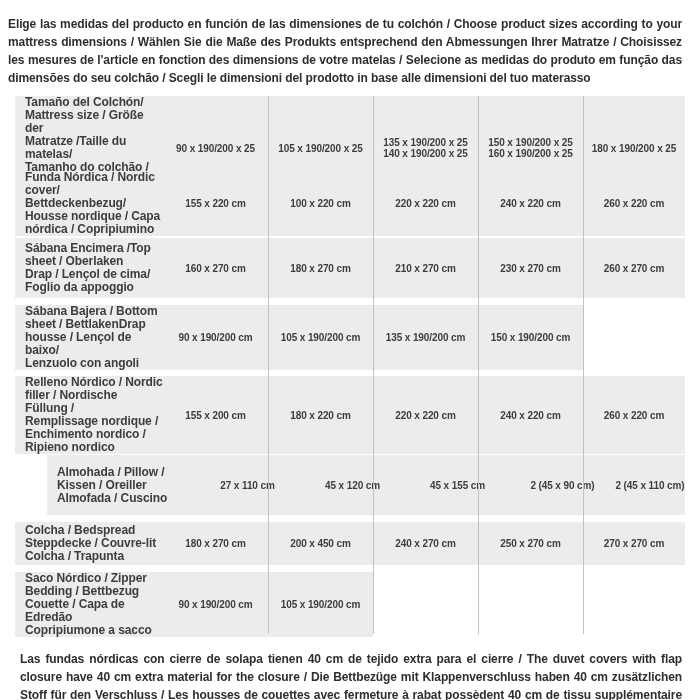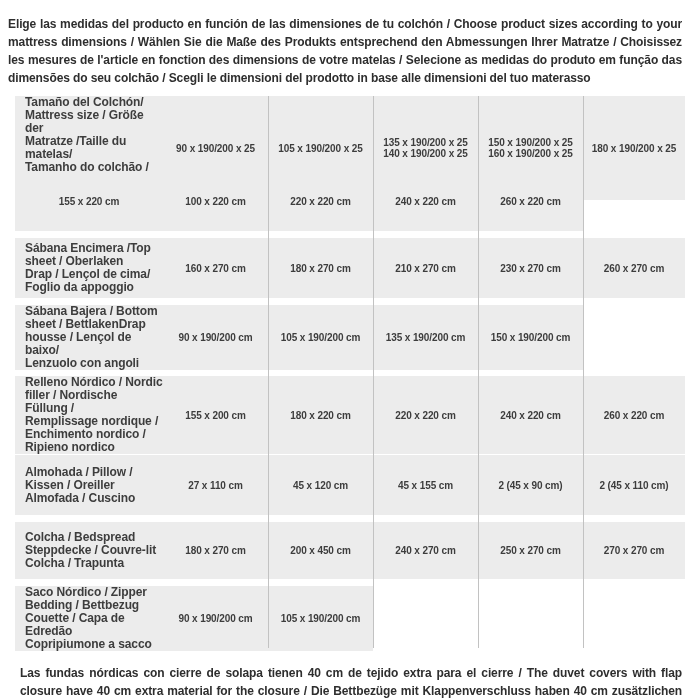--- a/index.html
+++ b/index.html
@@ -52,22 +52,22 @@
     font-size: 12px;
     line-height: 13px;
     padding-left: 10px;
   }
   .cell.blank { background: #ffffff; }
   .r1 { height: 68px; }
   .r2 { height: 60px; }
   .r3 { height: 60px; }
   .r4 { height: 64px; }
   .r5 { height: 72px; }
-  .r6 { height: 60px; }
-  .r7 { height: 57px; }
+  .r6 { height: 60px; margin-left: 32px; }
+  .r7 { height: 43px; }
   .r8 { height: 62px; }
   .vline {
     position: absolute;
     top: 0; bottom: 0;
     width: 1px;
     background: #c2c2c2;
   }
   .vl-1 { left: 253px; }
   .vl-2 { left: 358px; }
   .vl-3 { left: 463px; }
@@ -91,20 +91,24 @@
       <div class="cell">90 x 190/200 x 25</div>
       <div class="cell">105 x 190/200 x 25</div>
       <div class="cell">135 x 190/200 x 25
 140 x 190/200 x 25</div>
       <div class="cell">150 x 190/200 x 25
 160 x 190/200 x 25</div>
       <div class="cell">180 x 190/200 x 25</div>
     </div>
 
     <div class="t-row r2">
+      <div class="cell label">Funda Nórdica / Nordic
+cover/ Bettdeckenbezug/
+Housse nordique / Capa
+nórdica / Copripiumino</div>
       <div class="cell">155 x 220 cm</div>
       <div class="cell">100 x 220 cm</div>
       <div class="cell">220 x 220 cm</div>
       <div class="cell">240 x 220 cm</div>
       <div class="cell">260 x 220 cm</div>
     </div>
 
     <div class="t-row r3">
       <div class="cell label">Sábana Encimera /Top
 sheet / Oberlaken

